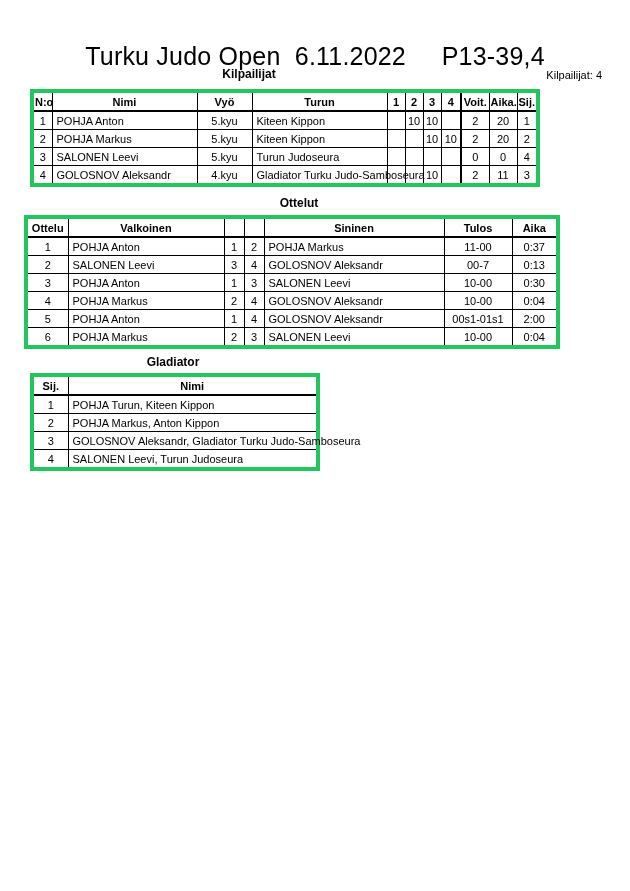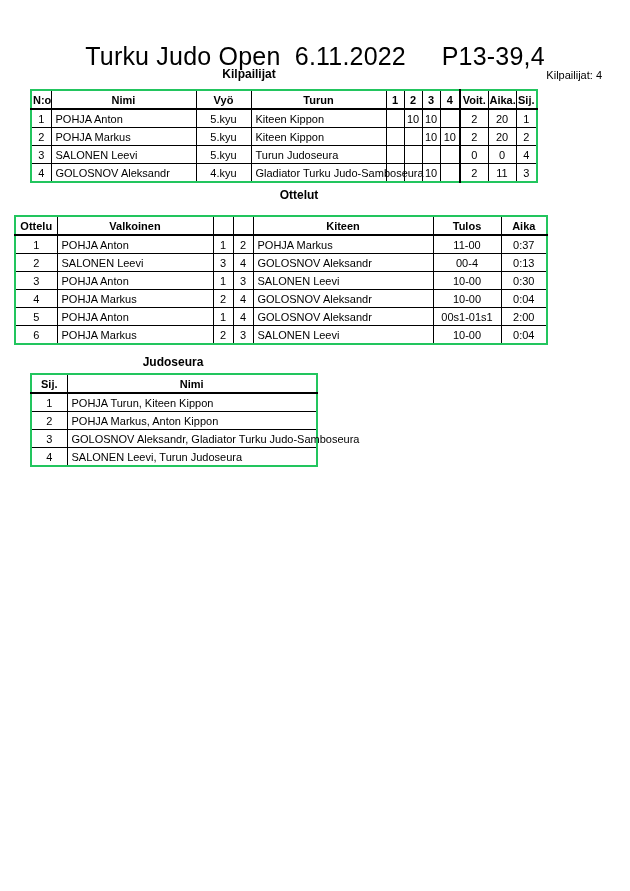--- a/index.html
+++ b/index.html
@@ -6,39 +6,39 @@
   .page{
     position:relative;width:630px;height:891px;background:#ffffff;
     font-family:"Liberation Sans",sans-serif;color:#000;overflow:hidden;
   }
   .title{
     position:absolute;top:42px;left:0;width:630px;text-align:center;
     font-size:25px;font-weight:normal;white-space:pre;letter-spacing:0.2px;
   }
   .sec{position:absolute;font-size:12px;font-weight:bold;text-align:center;}
   .h-kilpailijat{top:67px;left:30px;width:438px;}
-  .h-ottelut{top:188px;left:0;width:598px;}
+  .h-ottelut{top:196px;left:0;width:598px;}
   .h-tulokset{top:355px;left:30px;width:286px;}
   .count{position:absolute;top:69px;right:28px;font-size:11px;}
   table{
     position:absolute;border-collapse:collapse;table-layout:fixed;
     font-size:11px;background:#fff;
   }
-  .tbl{border:2px solid #22c55e;}
+  .tbl{border:4px solid #22c55e;}
   th,td{
     border:1px solid #000;height:17px;padding:0 2px;
     overflow:visible;font-weight:normal;vertical-align:middle;
   }
   thead th{font-weight:bold;border-bottom:2px solid #000;text-align:center;padding:0 1px;}
   .al{text-align:left;padding-left:4px;}
   .ac{text-align:center;}
   .thickL{border-left:2px solid #000;}
   .nowrap{white-space:nowrap;}
   #competitors-table{left:30px;top:89px;width:506px;}
-  #matches-table{left:14px;top:215px;width:532px;}
+  #matches-table{left:24px;top:215px;width:532px;}
   #results-table{left:30px;top:373px;width:286px;}
 </style>
 </head>
 <body>
 
 <div class="page">
 
   <div class="title">Turku Judo Open  6.11.2022     P13-39,4</div>
 
   <div class="sec h-kilpailijat">Kilpailijat</div>
@@ -140,42 +140,42 @@
       <col style="width:180px">
         <col style="width:68px">
         <col style="width:46px">
     </colgroup>
     <thead>
       <tr>
         <th>Ottelu</th>
         <th>Valkoinen</th>
         <th></th>
         <th></th>
-        <th>Kiteen</th>
+        <th>Sininen</th>
         <th>Tulos</th>
         <th>Aika</th>
       </tr>
     </thead>
     <tbody>
       <tr>
         <td class="ac">1</td>
         <td class="al nowrap">POHJA Anton</td>
         <td class="ac">1</td>
         <td class="ac">2</td>
         <td class="al nowrap">POHJA Markus</td>
         <td class="ac">11-00</td>
         <td class="ac">0:37</td>
       </tr>
       <tr>
         <td class="ac">2</td>
         <td class="al nowrap">SALONEN Leevi</td>
         <td class="ac">3</td>
         <td class="ac">4</td>
         <td class="al nowrap">GOLOSNOV Aleksandr</td>
-        <td class="ac">00-4</td>
+        <td class="ac">00-7</td>
         <td class="ac">0:13</td>
       </tr>
       <tr>
         <td class="ac">3</td>
         <td class="al nowrap">POHJA Anton</td>
         <td class="ac">1</td>
         <td class="ac">3</td>
         <td class="al nowrap">SALONEN Leevi</td>
         <td class="ac">10-00</td>
         <td class="ac">0:30</td>
@@ -203,21 +203,21 @@
         <td class="al nowrap">POHJA Markus</td>
         <td class="ac">2</td>
         <td class="ac">3</td>
         <td class="al nowrap">SALONEN Leevi</td>
         <td class="ac">10-00</td>
         <td class="ac">0:04</td>
       </tr>
     </tbody>
   </table>
 
-  <div class="sec h-tulokset">Judoseura</div>
+  <div class="sec h-tulokset">Gladiator</div>
 
   <table class="tbl" id="results-table">
     <colgroup>
       <col style="width:36px">
         <col style="width:250px">
     </colgroup>
     <thead>
       <tr>
         <th>Sij.</th>
         <th>Nimi</th>

